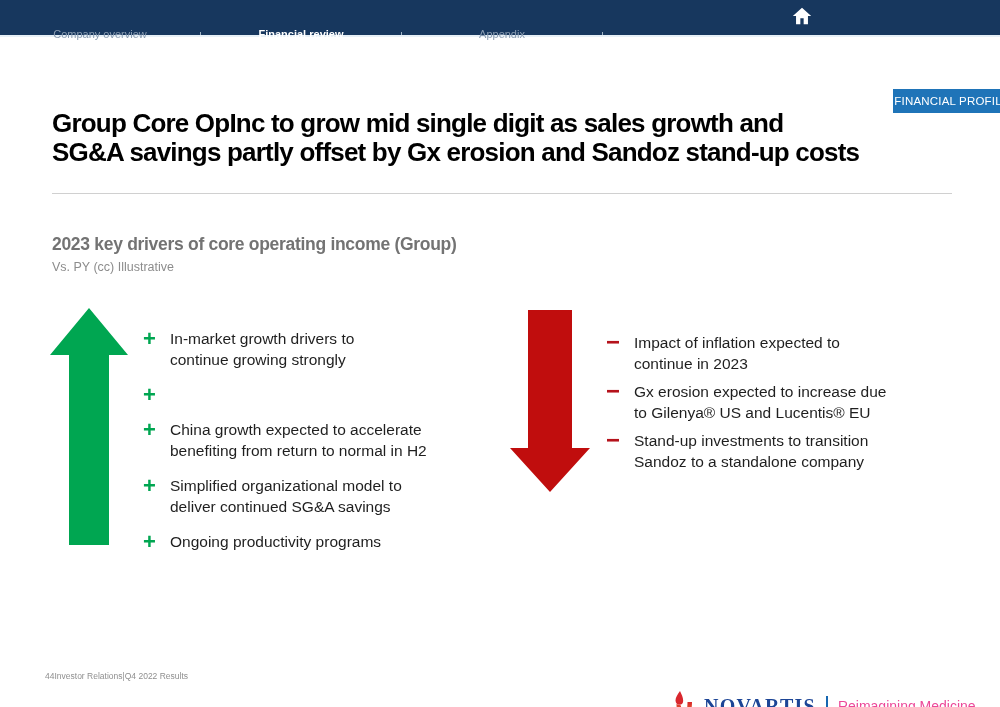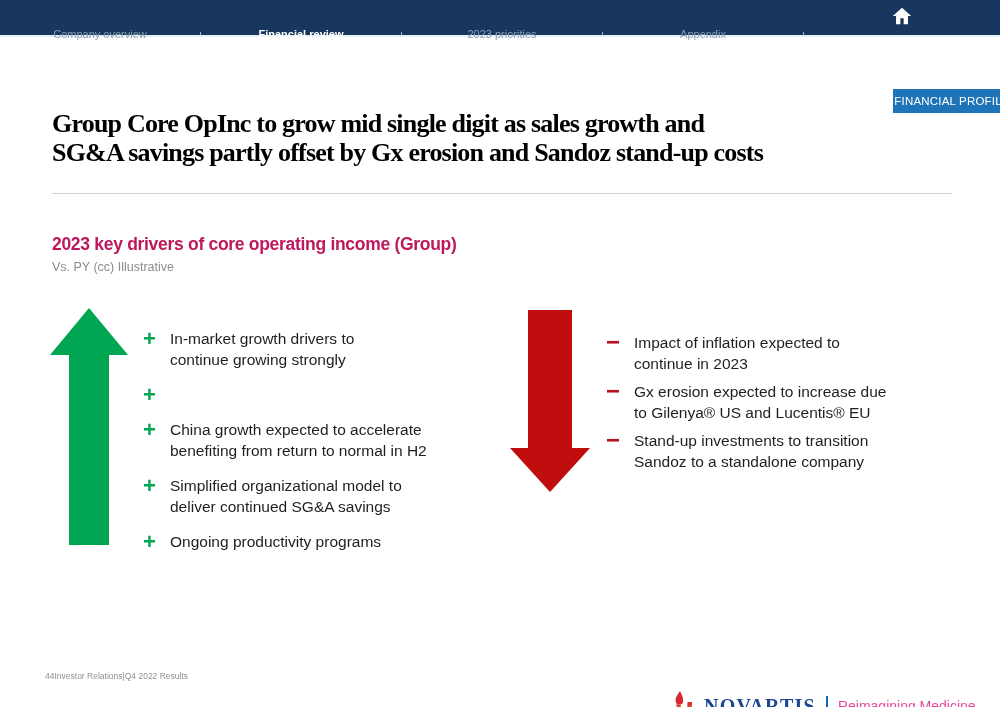--- a/index.html
+++ b/index.html
@@ -27,27 +27,27 @@
   .badge {
     position: absolute; left: 877px; top: 89px; width: 118px; height: 24px;
     background: #1F74B8; color: #ffffff; font-size: 11.5px; letter-spacing: 0.2px;
     display: flex; align-items: center; justify-content: center; margin-left: 16px;
   }
 
   
   .title {
     position: absolute; left: 52px; top: 109px; width: 920px;
     font-size: 26px; font-weight: 700; letter-spacing: -0.8px;
-    line-height: 29px; color: #000000; white-space: pre-line; font-family: Liberation Serif, serif;
+    line-height: 29px; color: #000000; white-space: pre-line;
   }
   .rule { position: absolute; left: 52px; top: 193px; width: 900px; height: 1px; background: #D0D0D0; }
 
   .section-heading {
     position: absolute; left: 52px; top: 234px;
-    font-size: 17.5px; font-weight: 700; letter-spacing: -0.3px; color: #be185d;
+    font-size: 17.5px; font-weight: 700; letter-spacing: -0.3px; color: #737373;
   }
   .section-subheading {
     position: absolute; left: 52px; top: 260px; font-size: 12.5px; color: #8C8C8C;
   }
 
   
   .up-arrow   { position: absolute; left: 50px;  top: 308px; }
   .down-arrow { position: absolute; left: 510px; top: 310px; }
 
   
@@ -80,21 +80,20 @@
   }
   .brand-bar { width: 2px; height: 20px; background: #1667B1; margin: 0 10px; }
   .brand-tagline { font-size: 14px; font-weight: 400; color: #ec4899; }
 </style>
 </head>
 <body>
 
 <div class="nav">
   <div class="nav-tab">Company overview</div>
   <div class="nav-tab active">Financial review</div>
-  <div class="nav-tab">2023 priorities</div>
   <div class="nav-tab">Appendix</div>
   <div class="nav-home">
     <span>
       <svg width="22" height="22" viewBox="0 0 24 24">
         <path d="M12 3 L22 12 H18.5 V21 H13.8 V14.5 H10.2 V21 H5.5 V12 H2 Z" fill="#ffffff"></path>
       </svg>
     </span>
   </div>
 </div>
 

